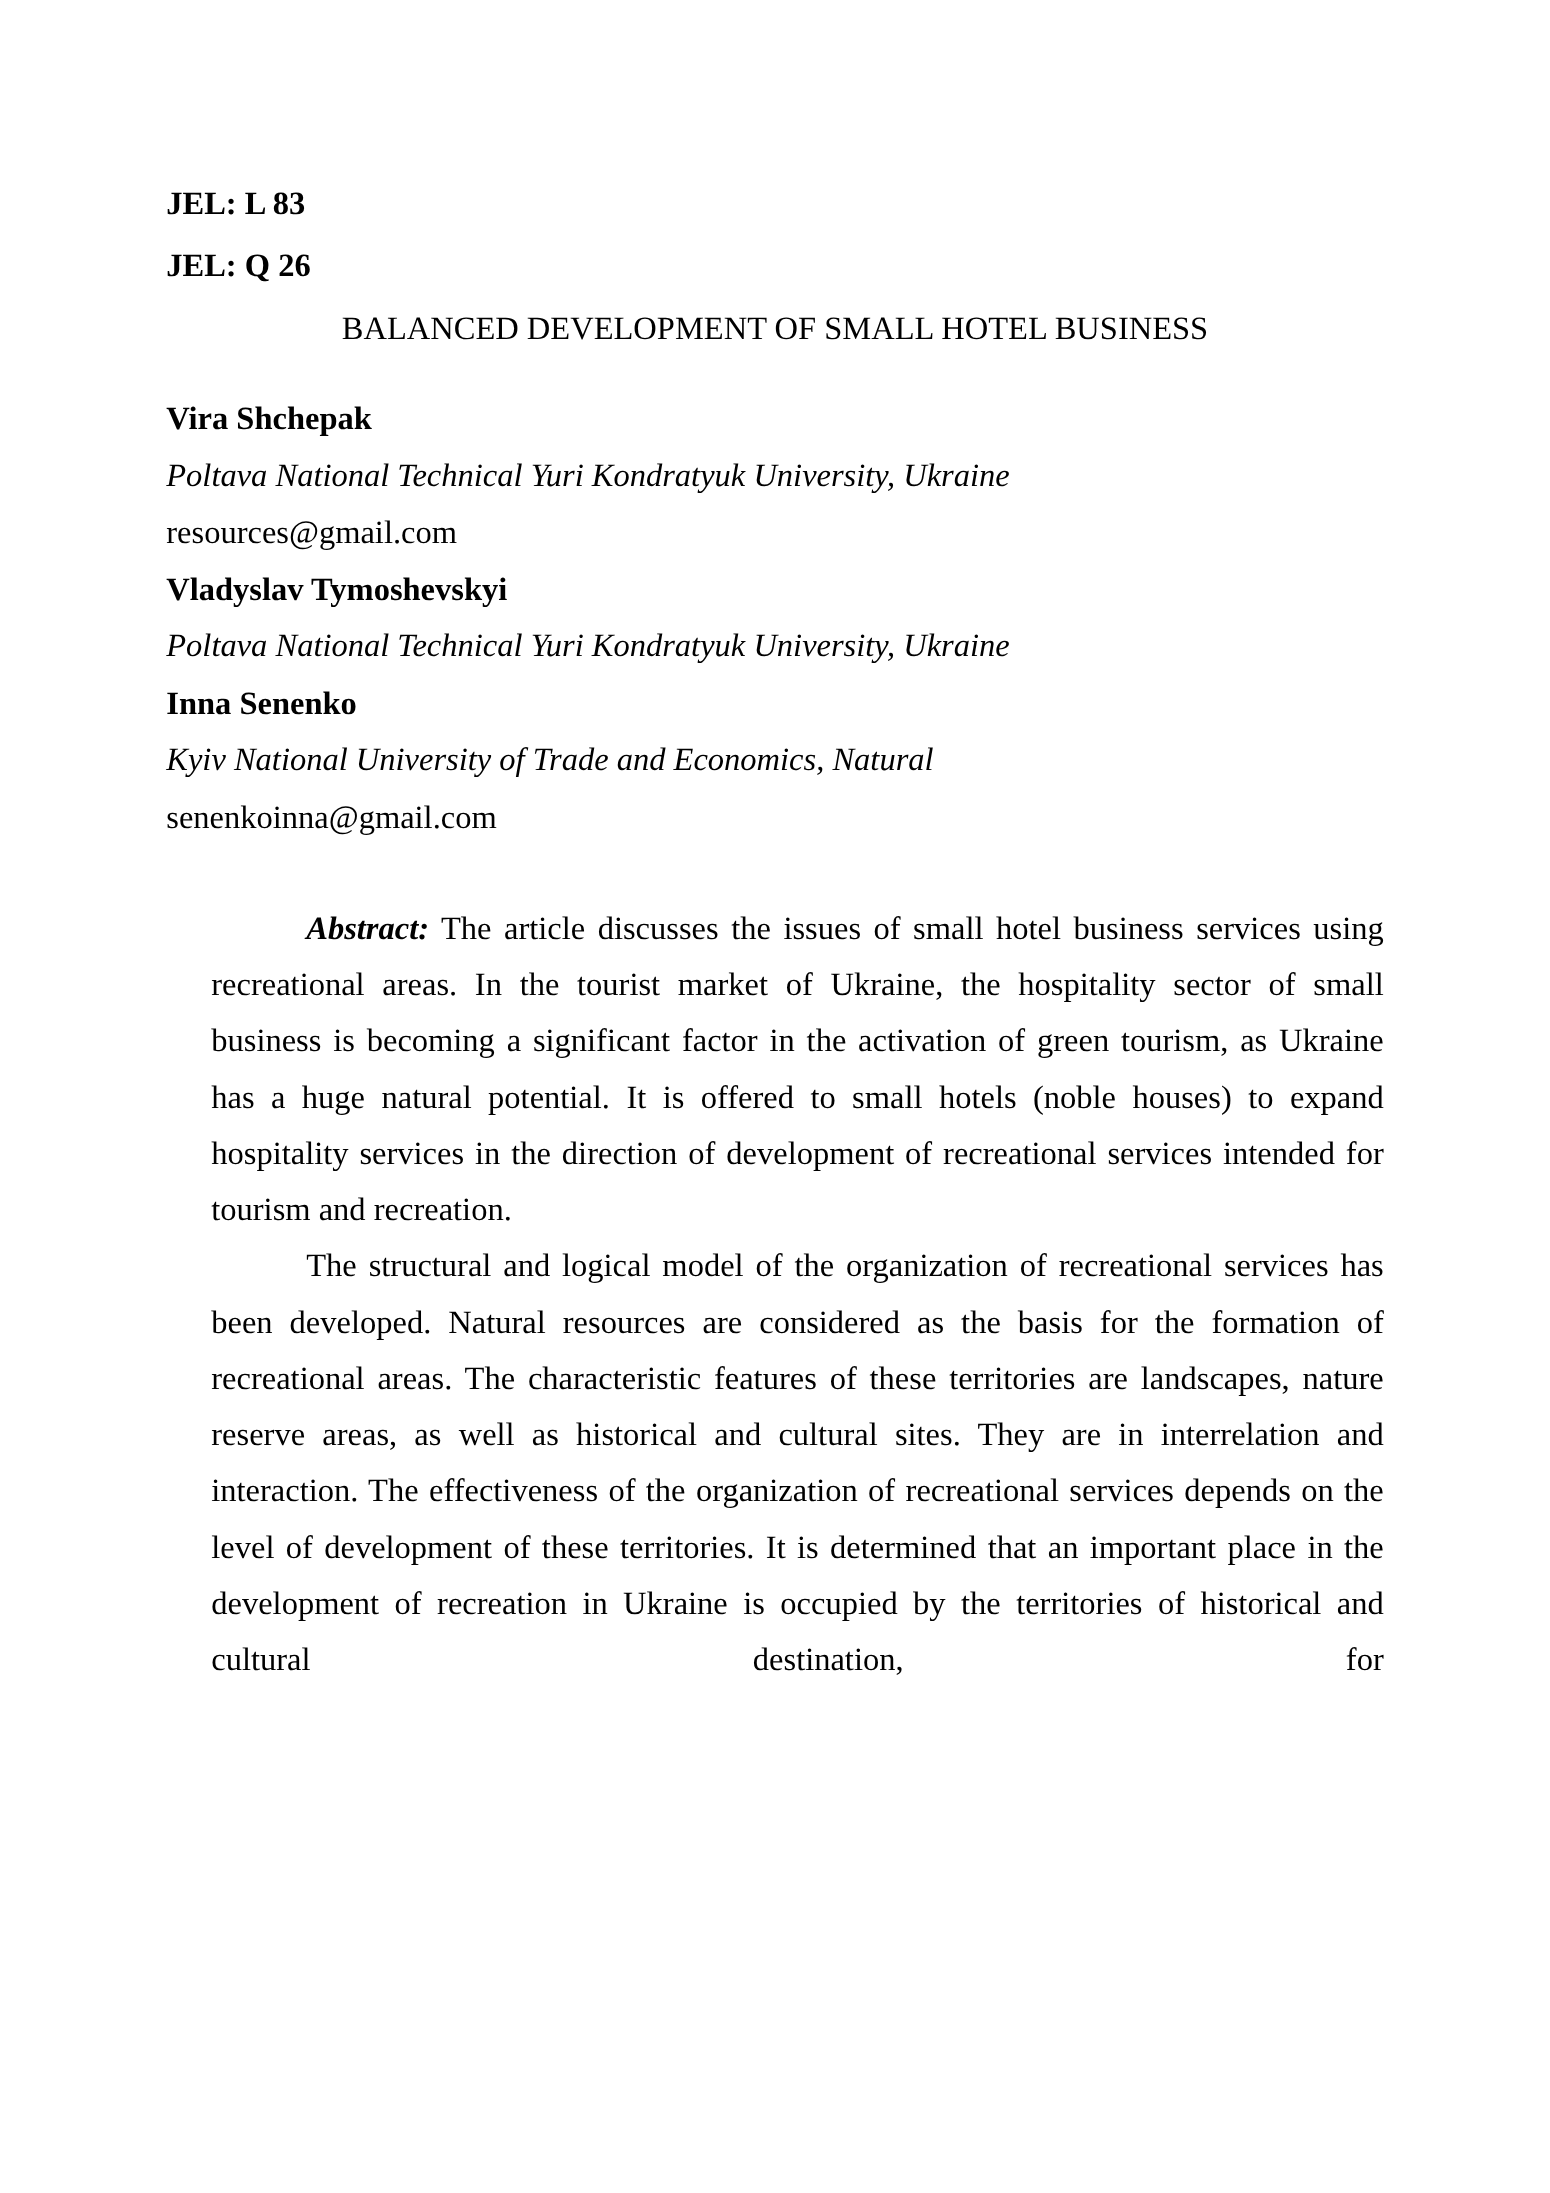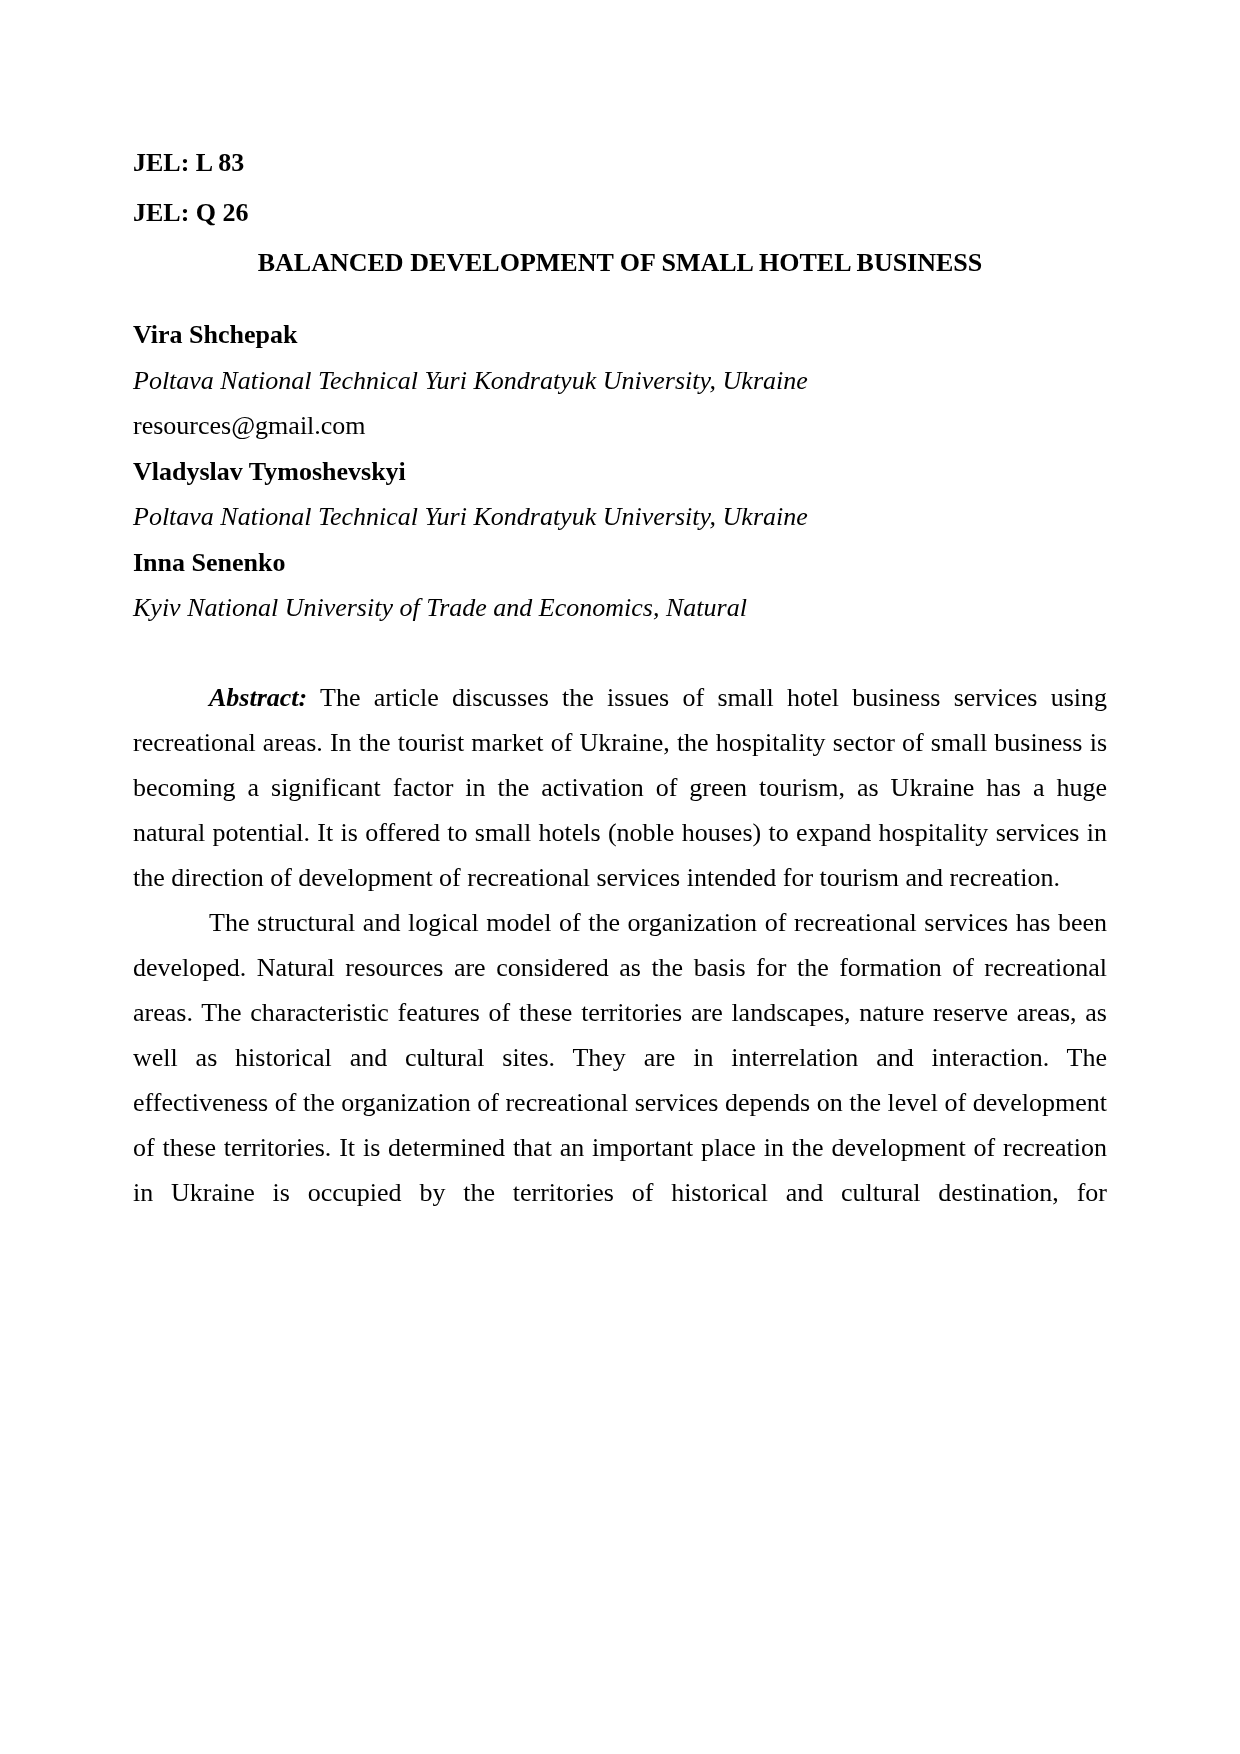--- a/index.html
+++ b/index.html
@@ -19,37 +19,38 @@
     width: 974px;
   }
   .jel-block {
     font-size: 26px;
     font-weight: bold;
     line-height: 50px;
     text-align: left;
   }
   .paper-title {
     font-size: 26px;
-    font-weight: bold;
+    font-weight: normal;
     line-height: 50px;
     text-align: center;
   }
   .authors {
     margin-top: 24px;
     font-size: 26px;
     line-height: 45.5px;
   }
   .author-name { font-weight: bold; }
   .affiliation { font-style: italic; }
   .author-email { font-style: normal; }
   .abstract {
     margin-top: 44px;
     font-size: 26px;
     line-height: 45px;
     text-align: justify;
+    margin-left: 36px;
   }
   .abstract p {
     text-indent: 76px;
   }
   .abstract p.continues {
     text-align-last: justify;
   }
   .abstract-label {
     font-weight: bold;
     font-style: italic;
@@ -72,20 +73,21 @@
   <div class="authors">
     <div class="author-name">Vira Shchepak</div>
     <div class="affiliation">Poltava National Technical Yuri Kondratyuk University, Ukraine</div>
     <div class="author-email">resources@gmail.com</div>
 
     <div class="author-name">Vladyslav Tymoshevskyi</div>
     <div class="affiliation">Poltava National Technical Yuri Kondratyuk University, Ukraine</div>
 
     <div class="author-name">Inna Senenko</div>
     <div class="affiliation">Kyiv National University of Trade and Economics, Natural</div>
+    <div class="author-email">senenkoinna@gmail.com</div>
   </div>
 
   <div class="abstract">
     <p><span class="abstract-label">Abstract:</span> <span>The article discusses the issues of small hotel business services using recreational areas. In the tourist market of Ukraine, the hospitality sector of small business is becoming a significant factor in the activation of green tourism, as Ukraine has a huge natural potential. It is offered to small hotels (noble houses) to expand hospitality services in the direction of development of recreational services intended for tourism and recreation.</span></p>
     <p class="continues"><span>The structural and logical model of the organization of recreational services has been developed. Natural resources are considered as the basis for the formation of recreational areas. The characteristic features of these territories are landscapes, nature reserve areas, as well as historical and cultural sites. They are in interrelation and interaction. The effectiveness of the organization of recreational services depends on the level of development of these territories. It is determined that an important place in the development of recreation in Ukraine is occupied by the territories of historical and cultural destination, for</span></p>
   </div>
 
 </div>
 
 </body></html>

